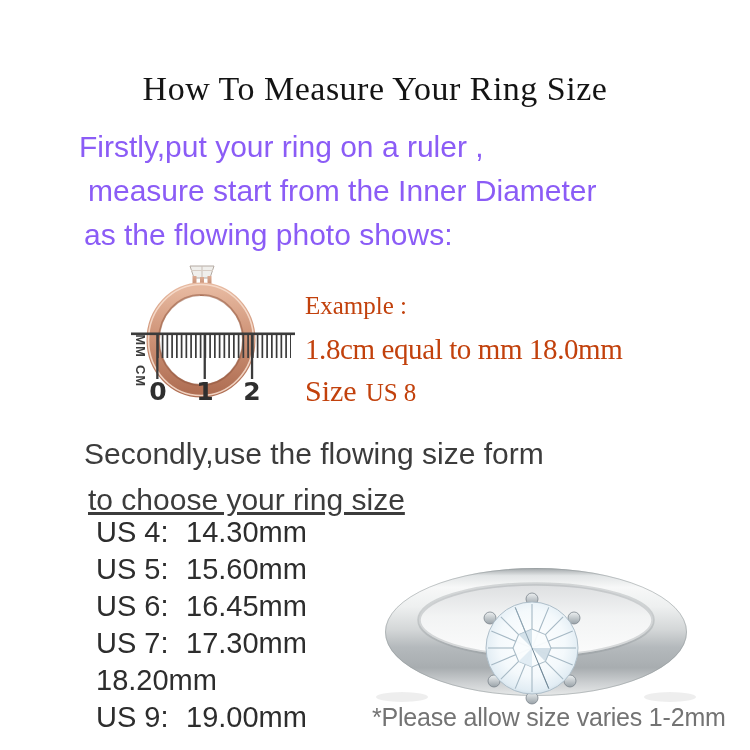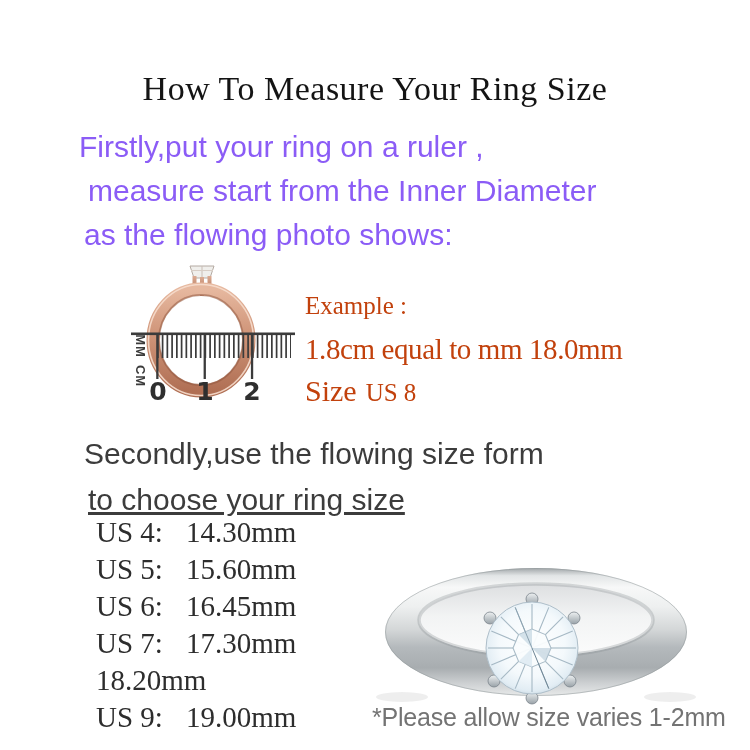--- a/index.html
+++ b/index.html
@@ -28,21 +28,21 @@
   .example .ex-heading{font-size:25px;}
   .example .ex-line1{font-size:29px;margin-top:13px;letter-spacing:-.4px;}
   .example .ex-size{margin-top:8px;font-size:30px;}
   .example .ex-size .us{font-size:25px;margin-left:9px;}
   .secondly{
     position:absolute;left:84px;top:431px;
     font-size:30px;line-height:46px;color:#3c3c3c;white-space:nowrap;
   }
   .secondly .l2{margin-left:4px;text-decoration:underline;}
   .size-chart{position:absolute;left:96px;top:514px;font-size:29px;color:#2d2d2d;}
-  .size-chart .row{display:flex;height:37px;align-items:center;white-space:nowrap;font-family:Liberation Serif, serif;}
+  .size-chart .row{display:flex;height:37px;align-items:center;white-space:nowrap;}
   .size-chart .lab{width:90px;}
   .fig-ring{position:absolute;left:370px;top:556px;width:330px;height:150px;}
   .footnote{
     position:absolute;left:372px;top:703px;
     font-size:25px;color:#737373;white-space:nowrap;letter-spacing:-.2px;
   }
 </style>
 </head>
 <body>
 

